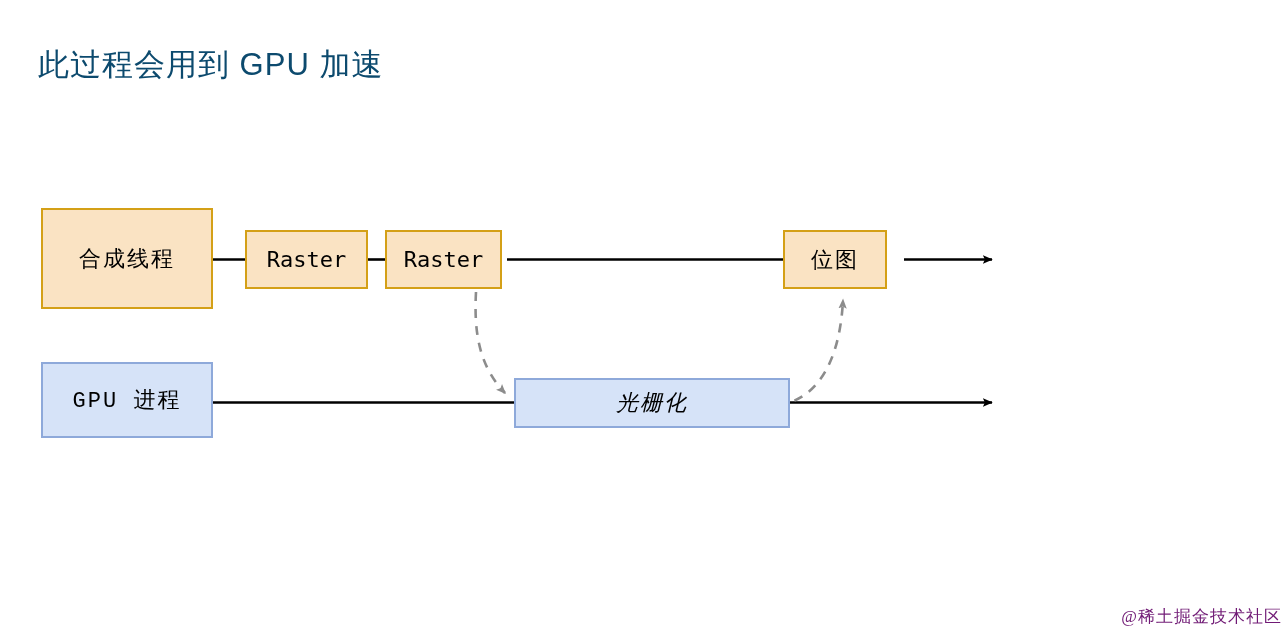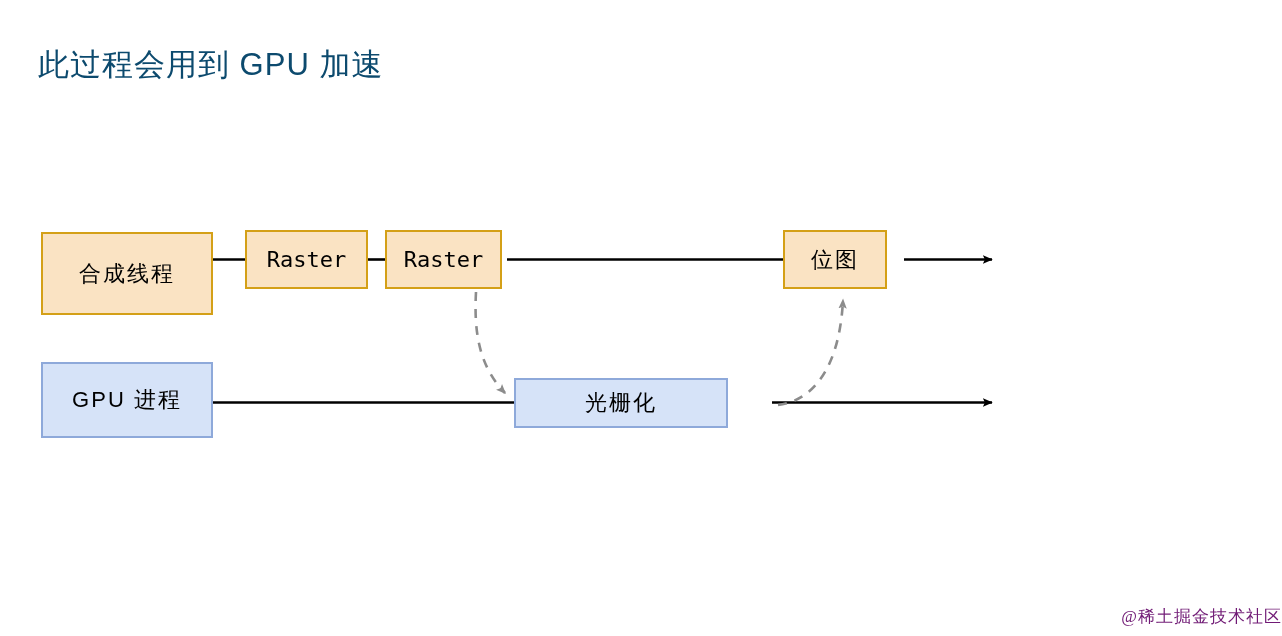--- a/index.html
+++ b/index.html
@@ -58,26 +58,26 @@
   .node.mono {
     font-family: "DejaVu Sans Mono", "Liberation Mono", monospace;
     font-size: 22px;
     letter-spacing: 0px;
   }
   .node.big-cjk {
     font-size: 22px;
   }
 
   
-  #node-composite-thread { left: 41px;  top: 232px; width: 172px; height: 83px; }
+  #node-composite-thread { left: 41px;  top: 208px; width: 172px; height: 101px; }
   #node-tiles            { left: 245px; top: 230px; width: 123px; height: 59px; }
   #node-raster           { left: 385px; top: 230px; width: 117px; height: 59px; }
   #node-bitmap           { left: 783px; top: 230px; width: 104px; height: 59px; }
-  #node-gpu-process      { left: 41px;  top: 362px; width: 172px; height: 76px; }
-  #node-rasterize        { left: 514px; top: 378px; width: 214px; height: 50px; }
+  #node-gpu-process      { left: 41px;  top: 362px; width: 172px; height: 76px; font-family: Liberation Mono, monospace; }
+  #node-rasterize        { left: 514px; top: 378px; width: 276px; height: 50px; font-style: italic; }
 
   .watermark {
     position: absolute;
     right: 0;
     bottom: 8px;
     font-size: 17px;
     color: #701a75;
     font-family: "Liberation Serif", serif;
     letter-spacing: 1px;
     white-space: pre;

